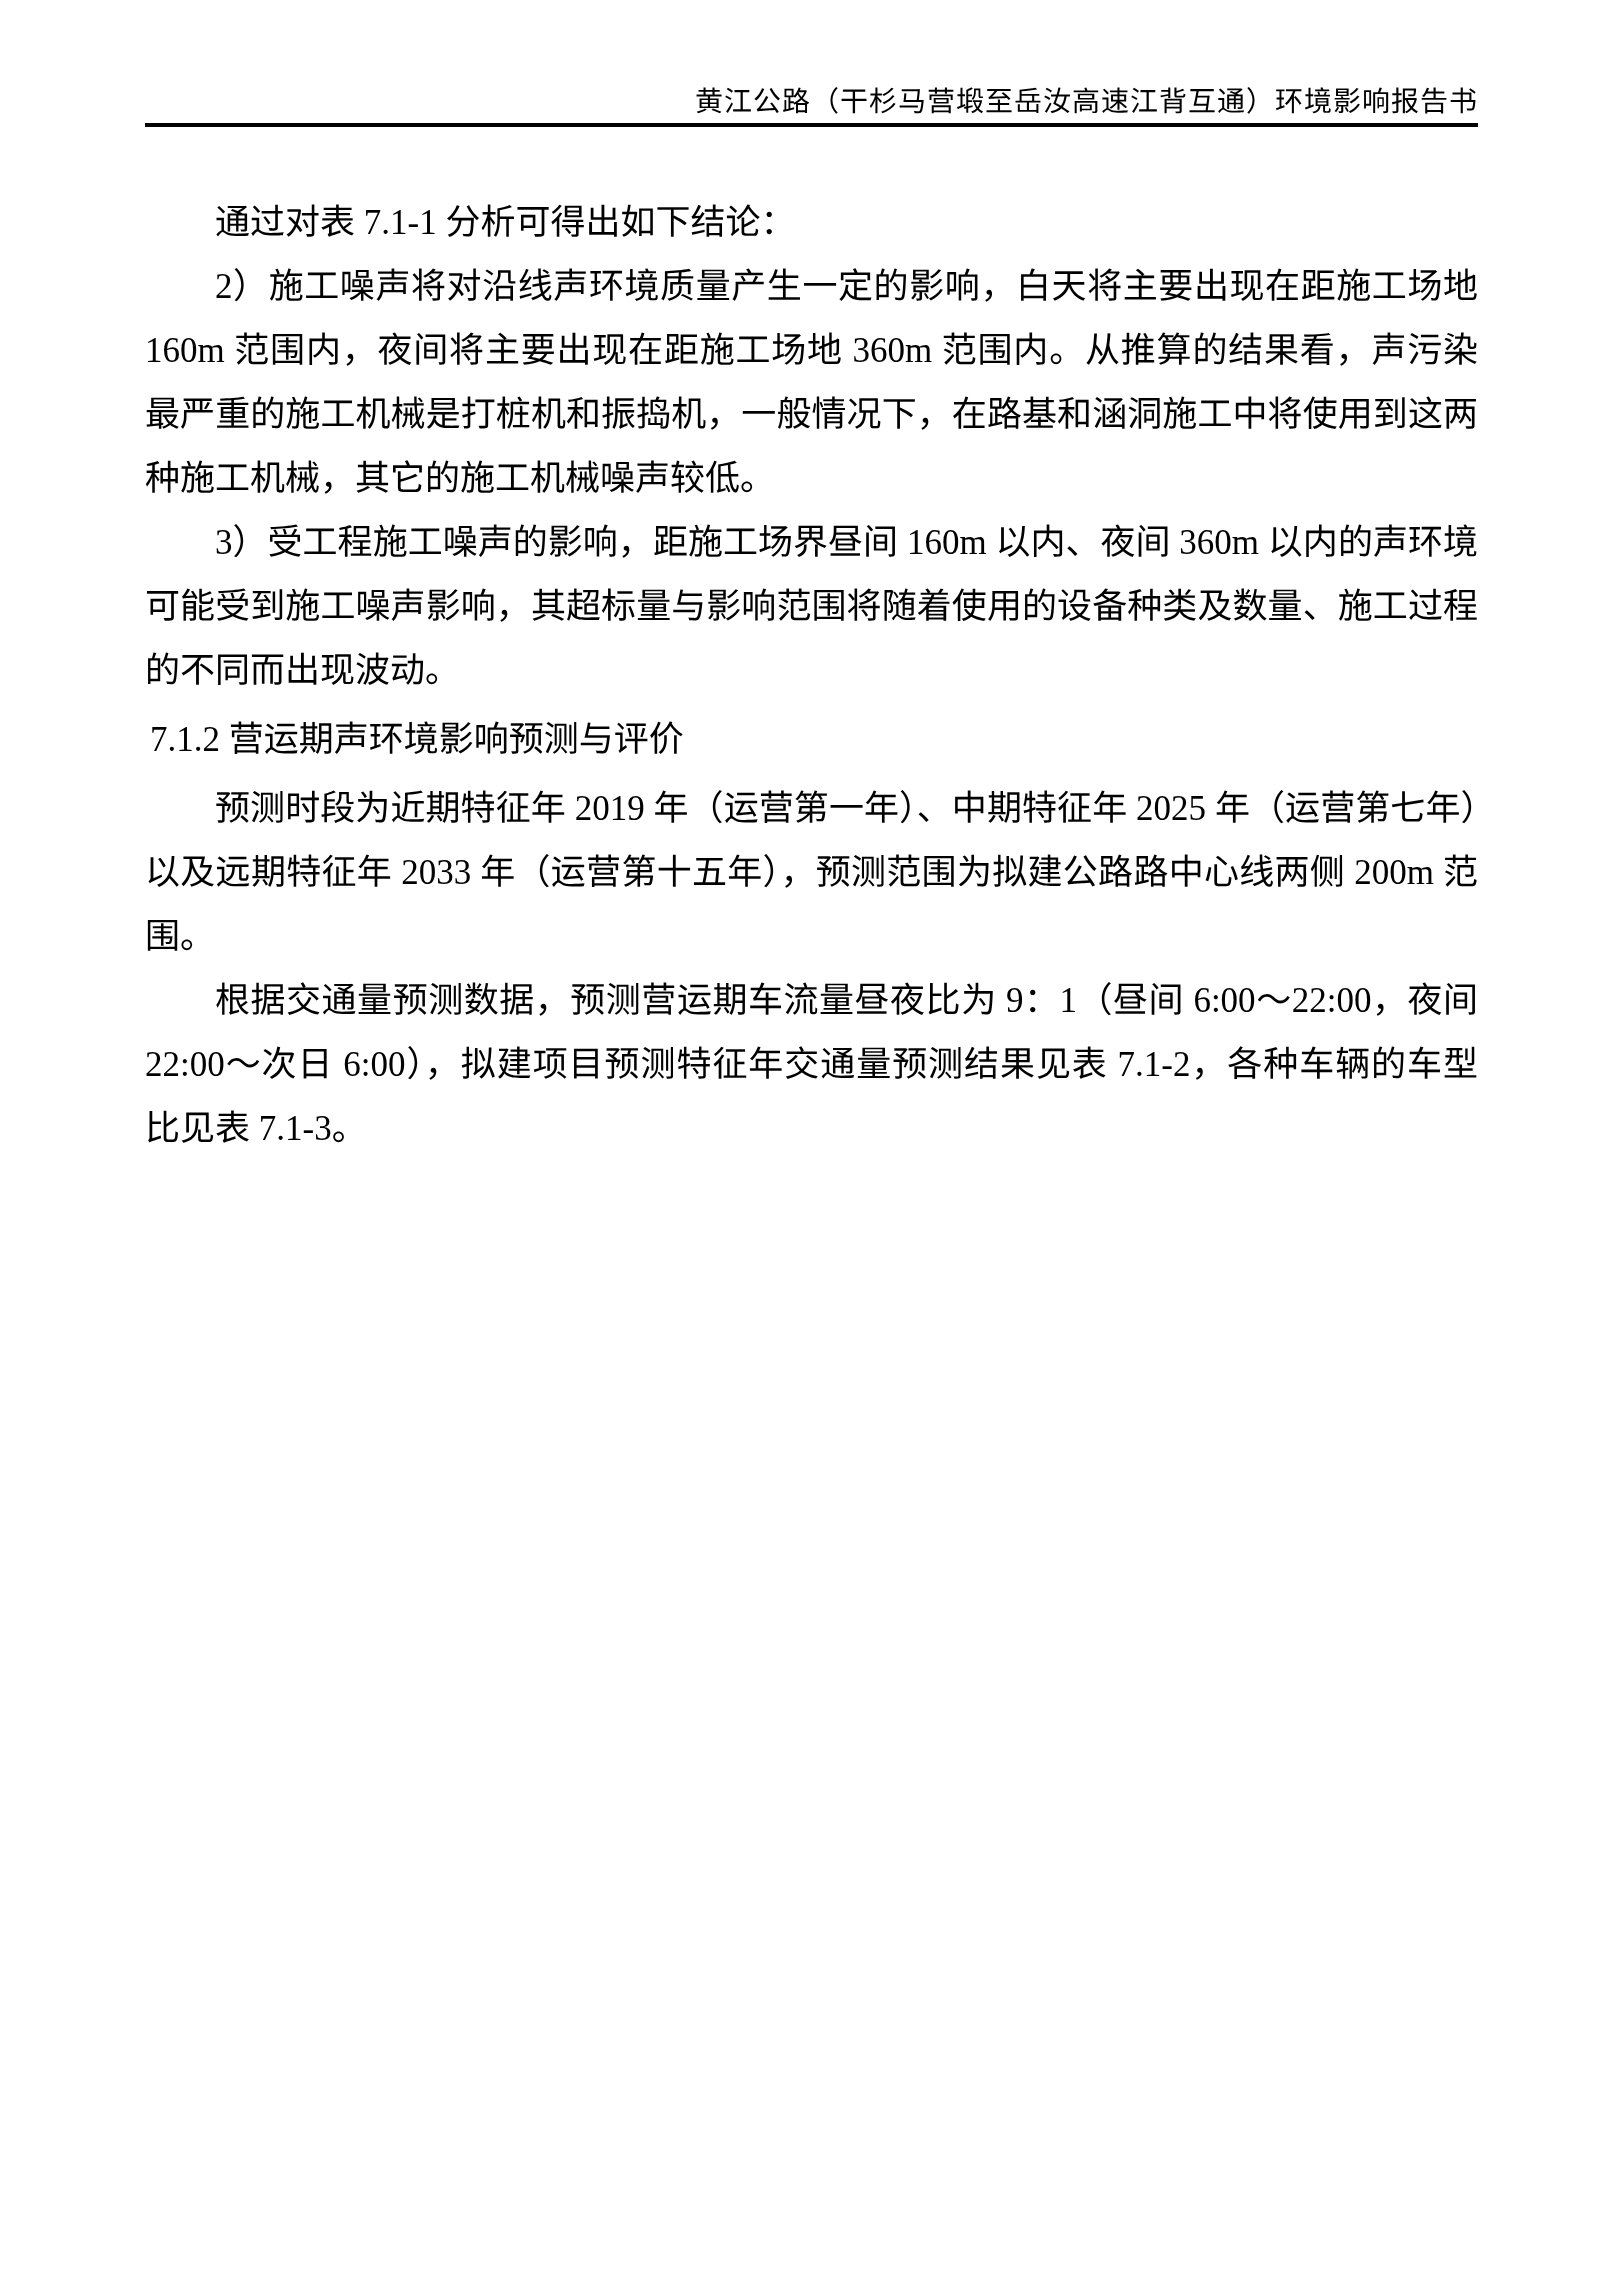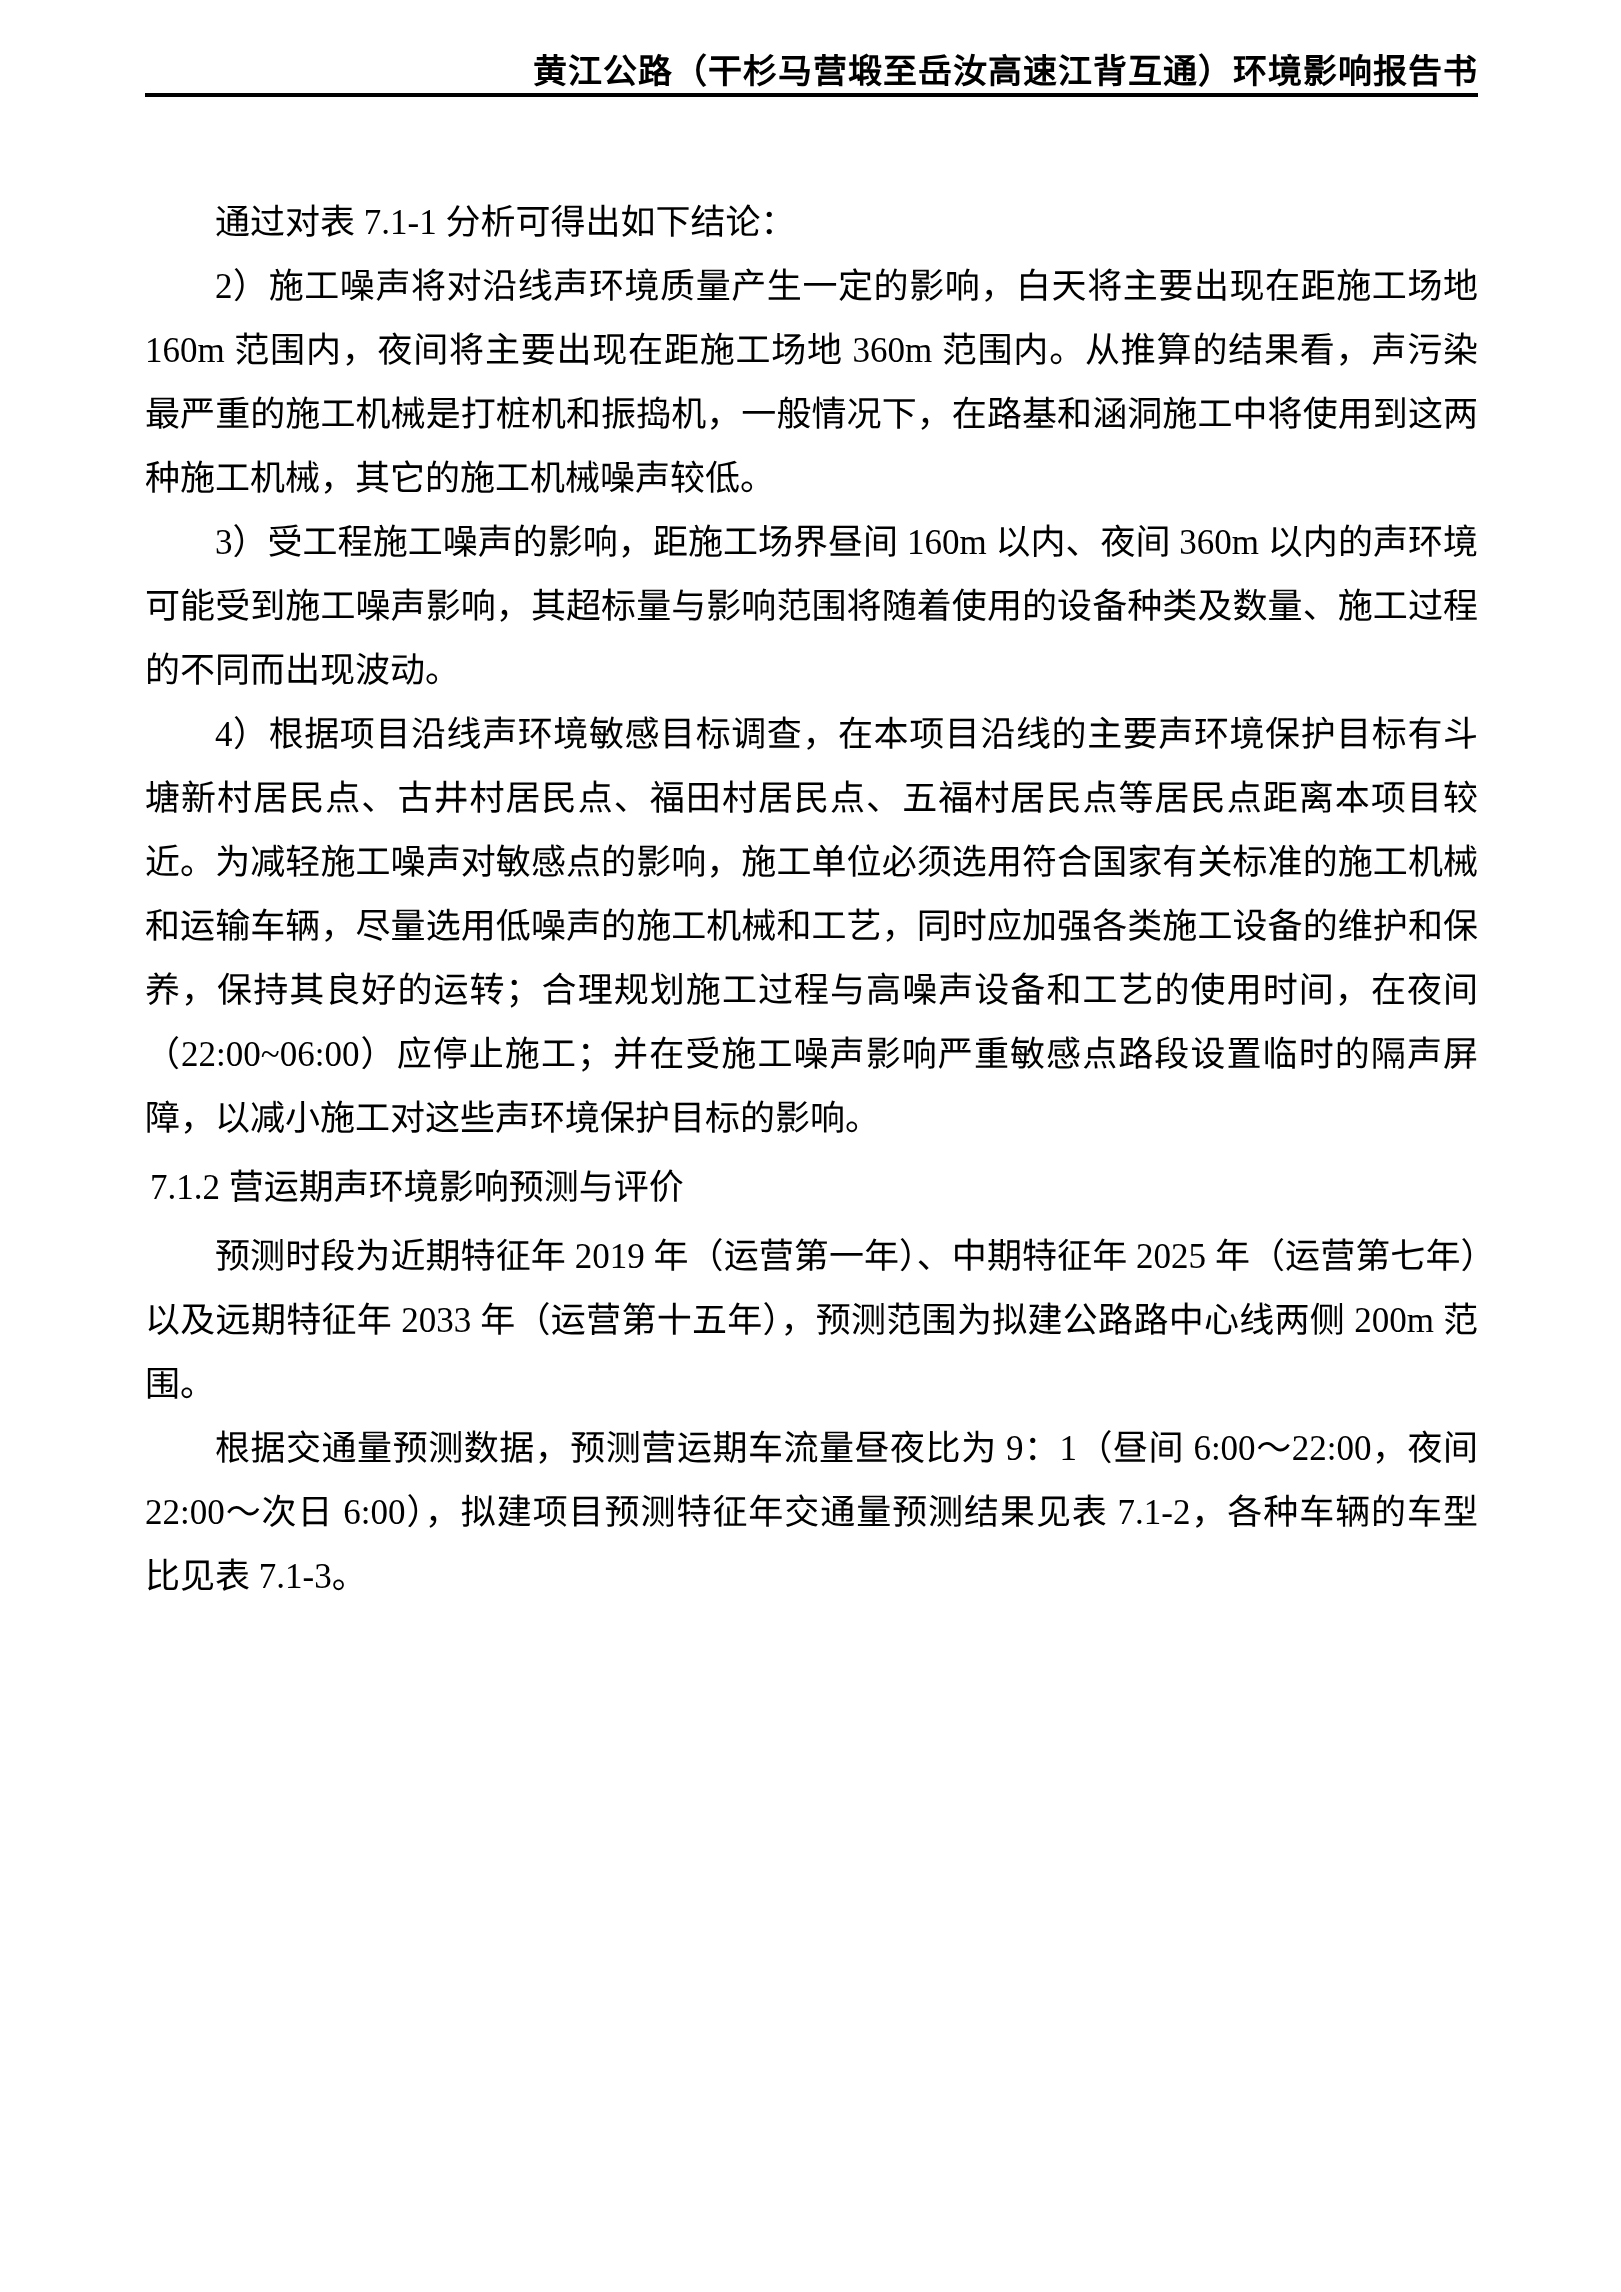--- a/index.html
+++ b/index.html
@@ -14,28 +14,27 @@
     background: #ffffff;
     color: #000000;
     font-family: "Liberation Serif", "DejaVu Serif", serif;
     overflow: hidden;
   }
   .header {
     position: absolute;
     left: 145px;
     right: 143px;
     top: 0;
-    padding-top: 56px;
+    padding-top: 86px;
     padding-bottom: 5.9px;
     border-bottom: 4.9px solid #000000;
     text-align: right;
-    font-size: 34px;
+    font-size: 28px;
     line-height: 31px;
     letter-spacing: 1px;
-    font-weight: bold;
   }
   .content {
     position: absolute;
     left: 145px;
     right: 143px;
     top: 191px;
     font-size: 35px;
     line-height: 64px;
     text-align: justify;
     text-justify: inter-ideograph;
@@ -65,21 +64,20 @@
 <div class="page">
 
   <header class="header">
     <span>黄江公路（干杉马营塅至岳汝高速江背互通）环境影响报告书</span>
   </header>
 
   <main class="content">
     <p class="para">通过对表 7.1-1 分析可得出如下结论：</p>
     <p class="para">2）施工噪声将对沿线声环境质量产生一定的影响，白天将主要出现在距施工场地 160m 范围内，夜间将主要出现在距施工场地 360m 范围内。从推算的结果看，声污染最严重的施工机械是打桩机和振捣机，一般情况下，在路基和涵洞施工中将使用到这两种施工机械，其它的施工机械噪声较低。</p>
     <p class="para">3）受工程施工噪声的影响，距施工场界昼间 160m 以内、夜间 360m 以内的声环境可能受到施工噪声影响，其超标量与影响范围将随着使用的设备种类及数量、施工过程的不同而出现波动。</p>
-    <p class="para">4）根据项目沿线声环境敏感目标调查，在本项目沿线的主要声环境保护目标有斗塘新村居民点、古井村居民点、福田村居民点、五福村居民点等居民点距离本项目较近。为减轻施工噪声对敏感点的影响，施工单位必须选用符合国家有关标准的施工机械和运输车辆，尽量选用低噪声的施工机械和工艺，同时应加强各类施工设备的维护和保养，保持其良好的运转；合理规划施工过程与高噪声设备和工艺的使用时间，在夜间（22:00~06:00）应停止施工；并在受施工噪声影响严重敏感点路段设置临时的隔声屏障，以减小施工对这些声环境保护目标的影响。</p>
     <h2 class="heading" style="font-size:inherit; font-weight:normal;">7.1.2 营运期声环境影响预测与评价</h2>
     <p class="para">预测时段为近期特征年 2019 年（运营第一年）、中期特征年 2025 年（运营第七年）以及远期特征年 2033 年（运营第十五年），预测范围为拟建公路路中心线两侧 200m 范围。</p>
     <p class="para">根据交通量预测数据，预测营运期车流量昼夜比为 9：1（昼间 6:00～22:00，夜间 22:00～次日 6:00），拟建项目预测特征年交通量预测结果见表 7.1-2，各种车辆的车型比见表 7.1-3。</p>
   </main>
 
 
 </div>
 
 
 </body></html>

